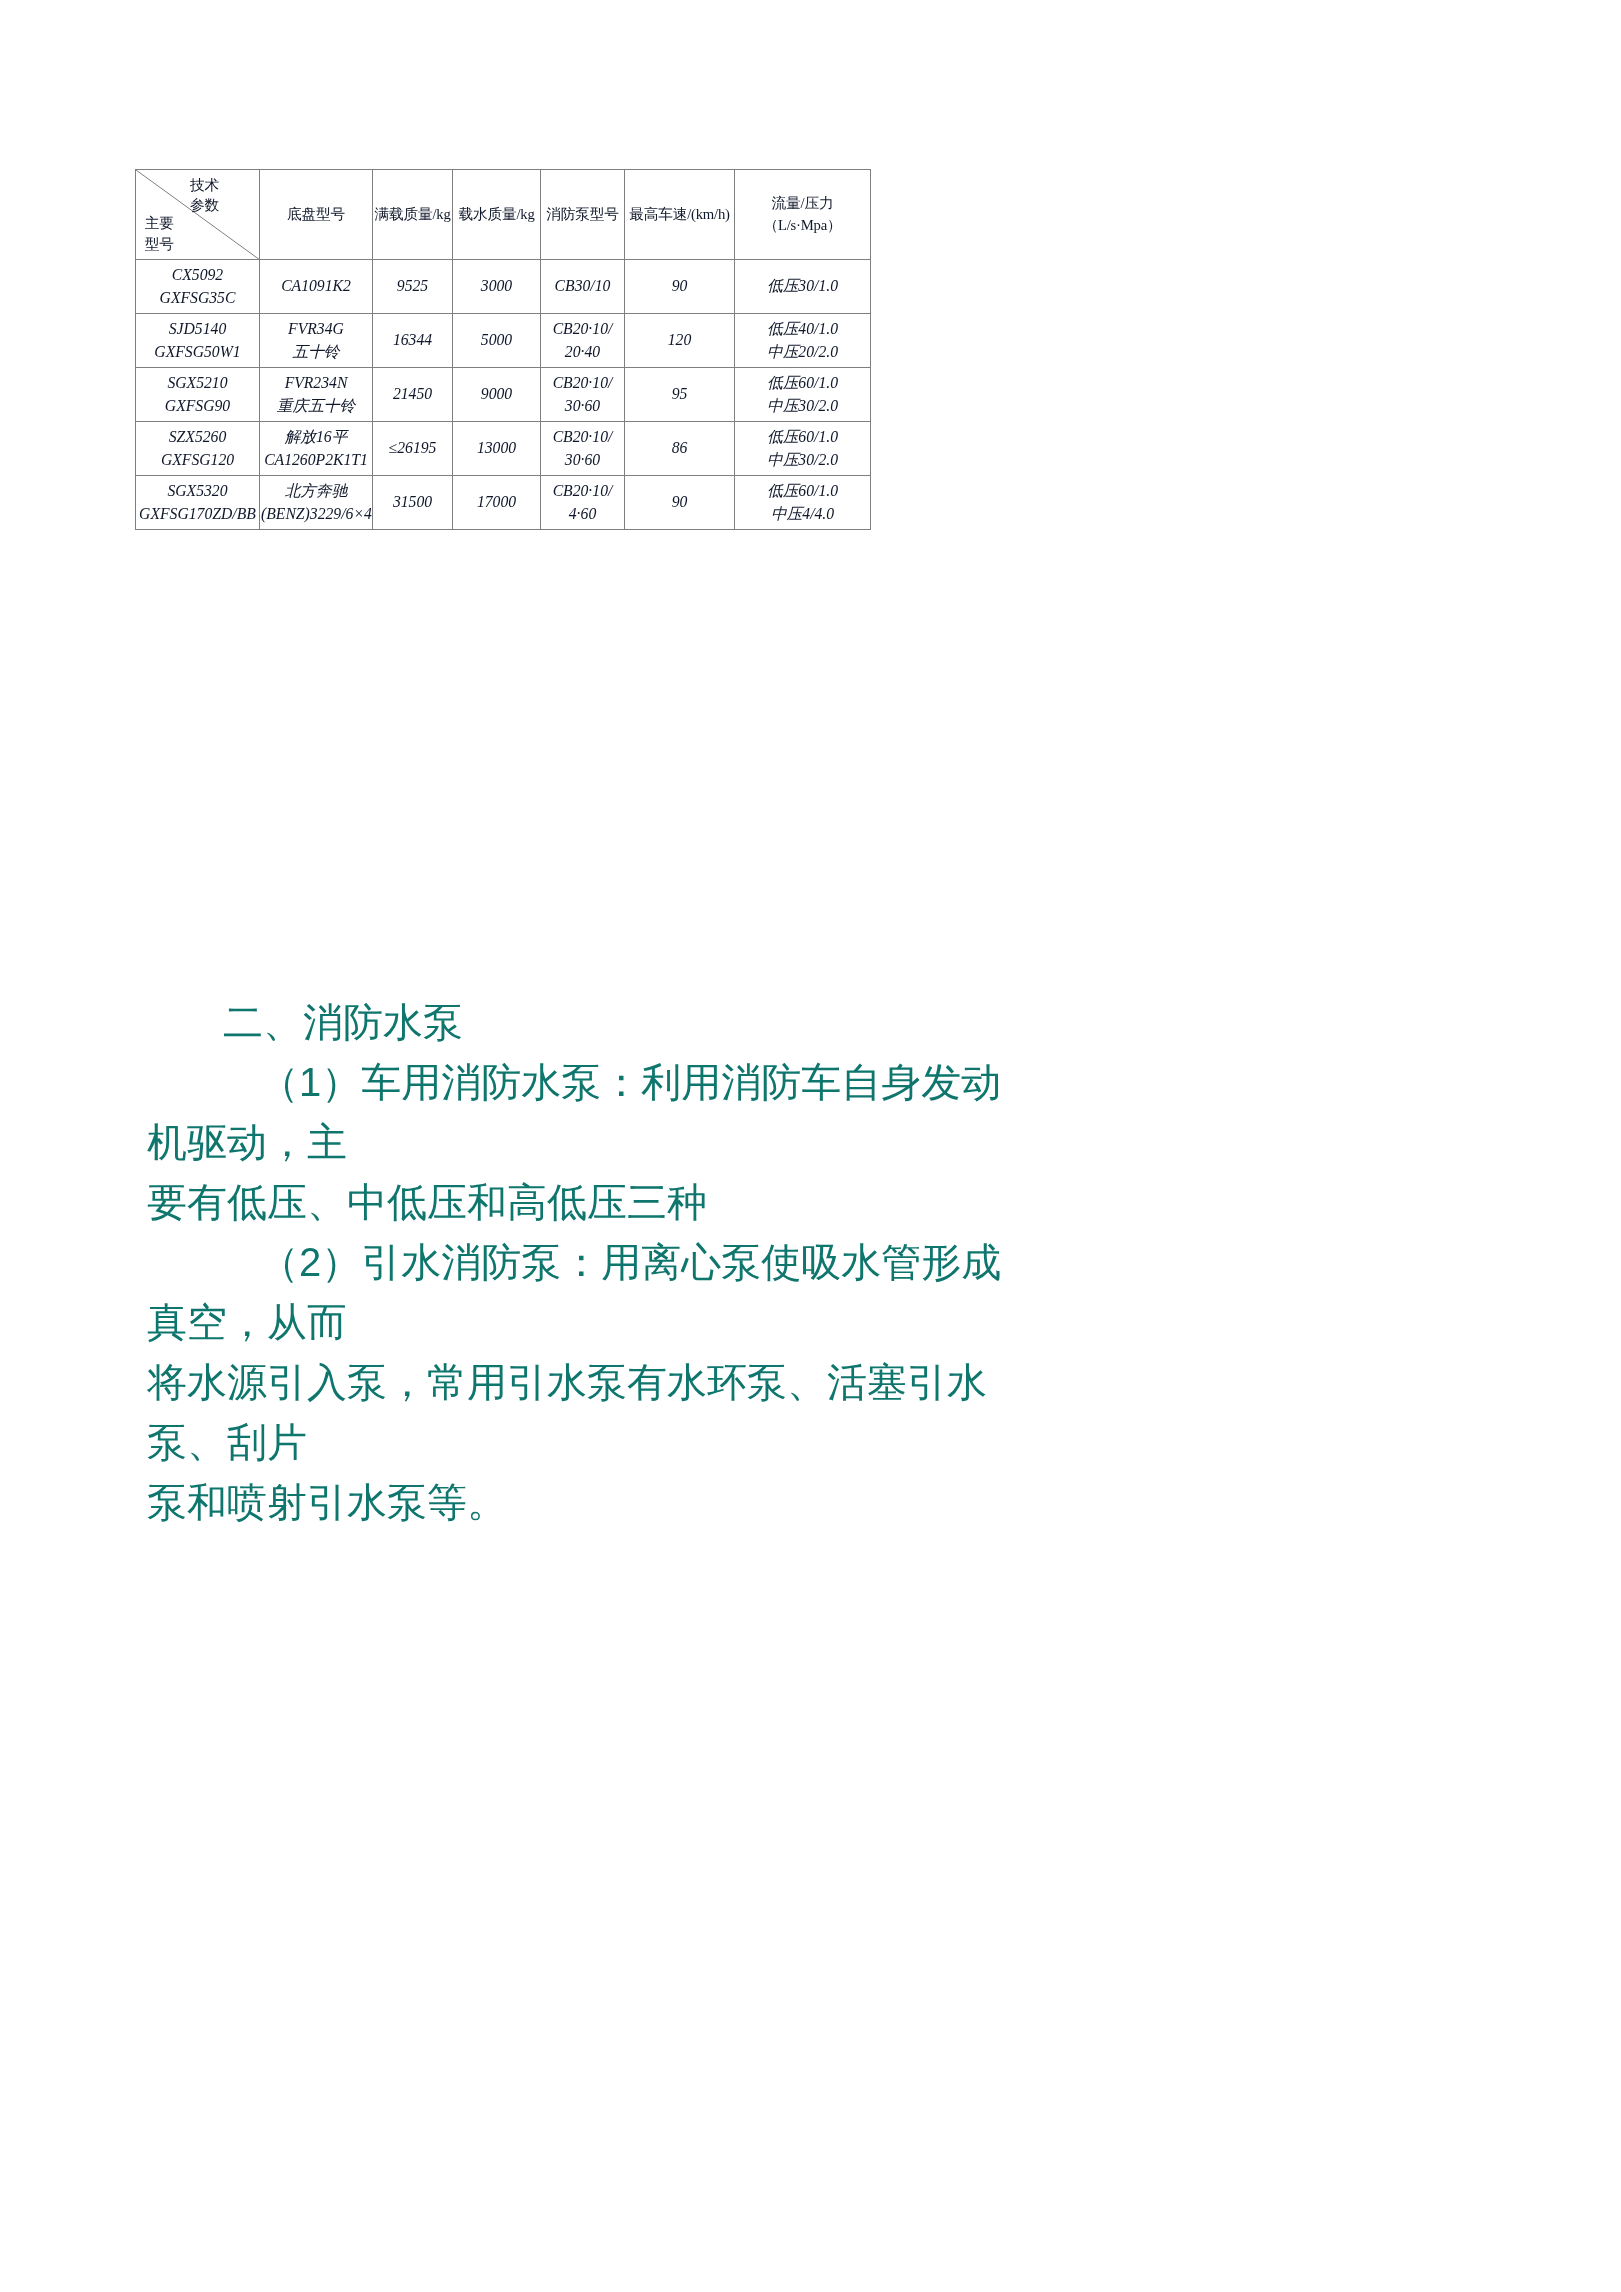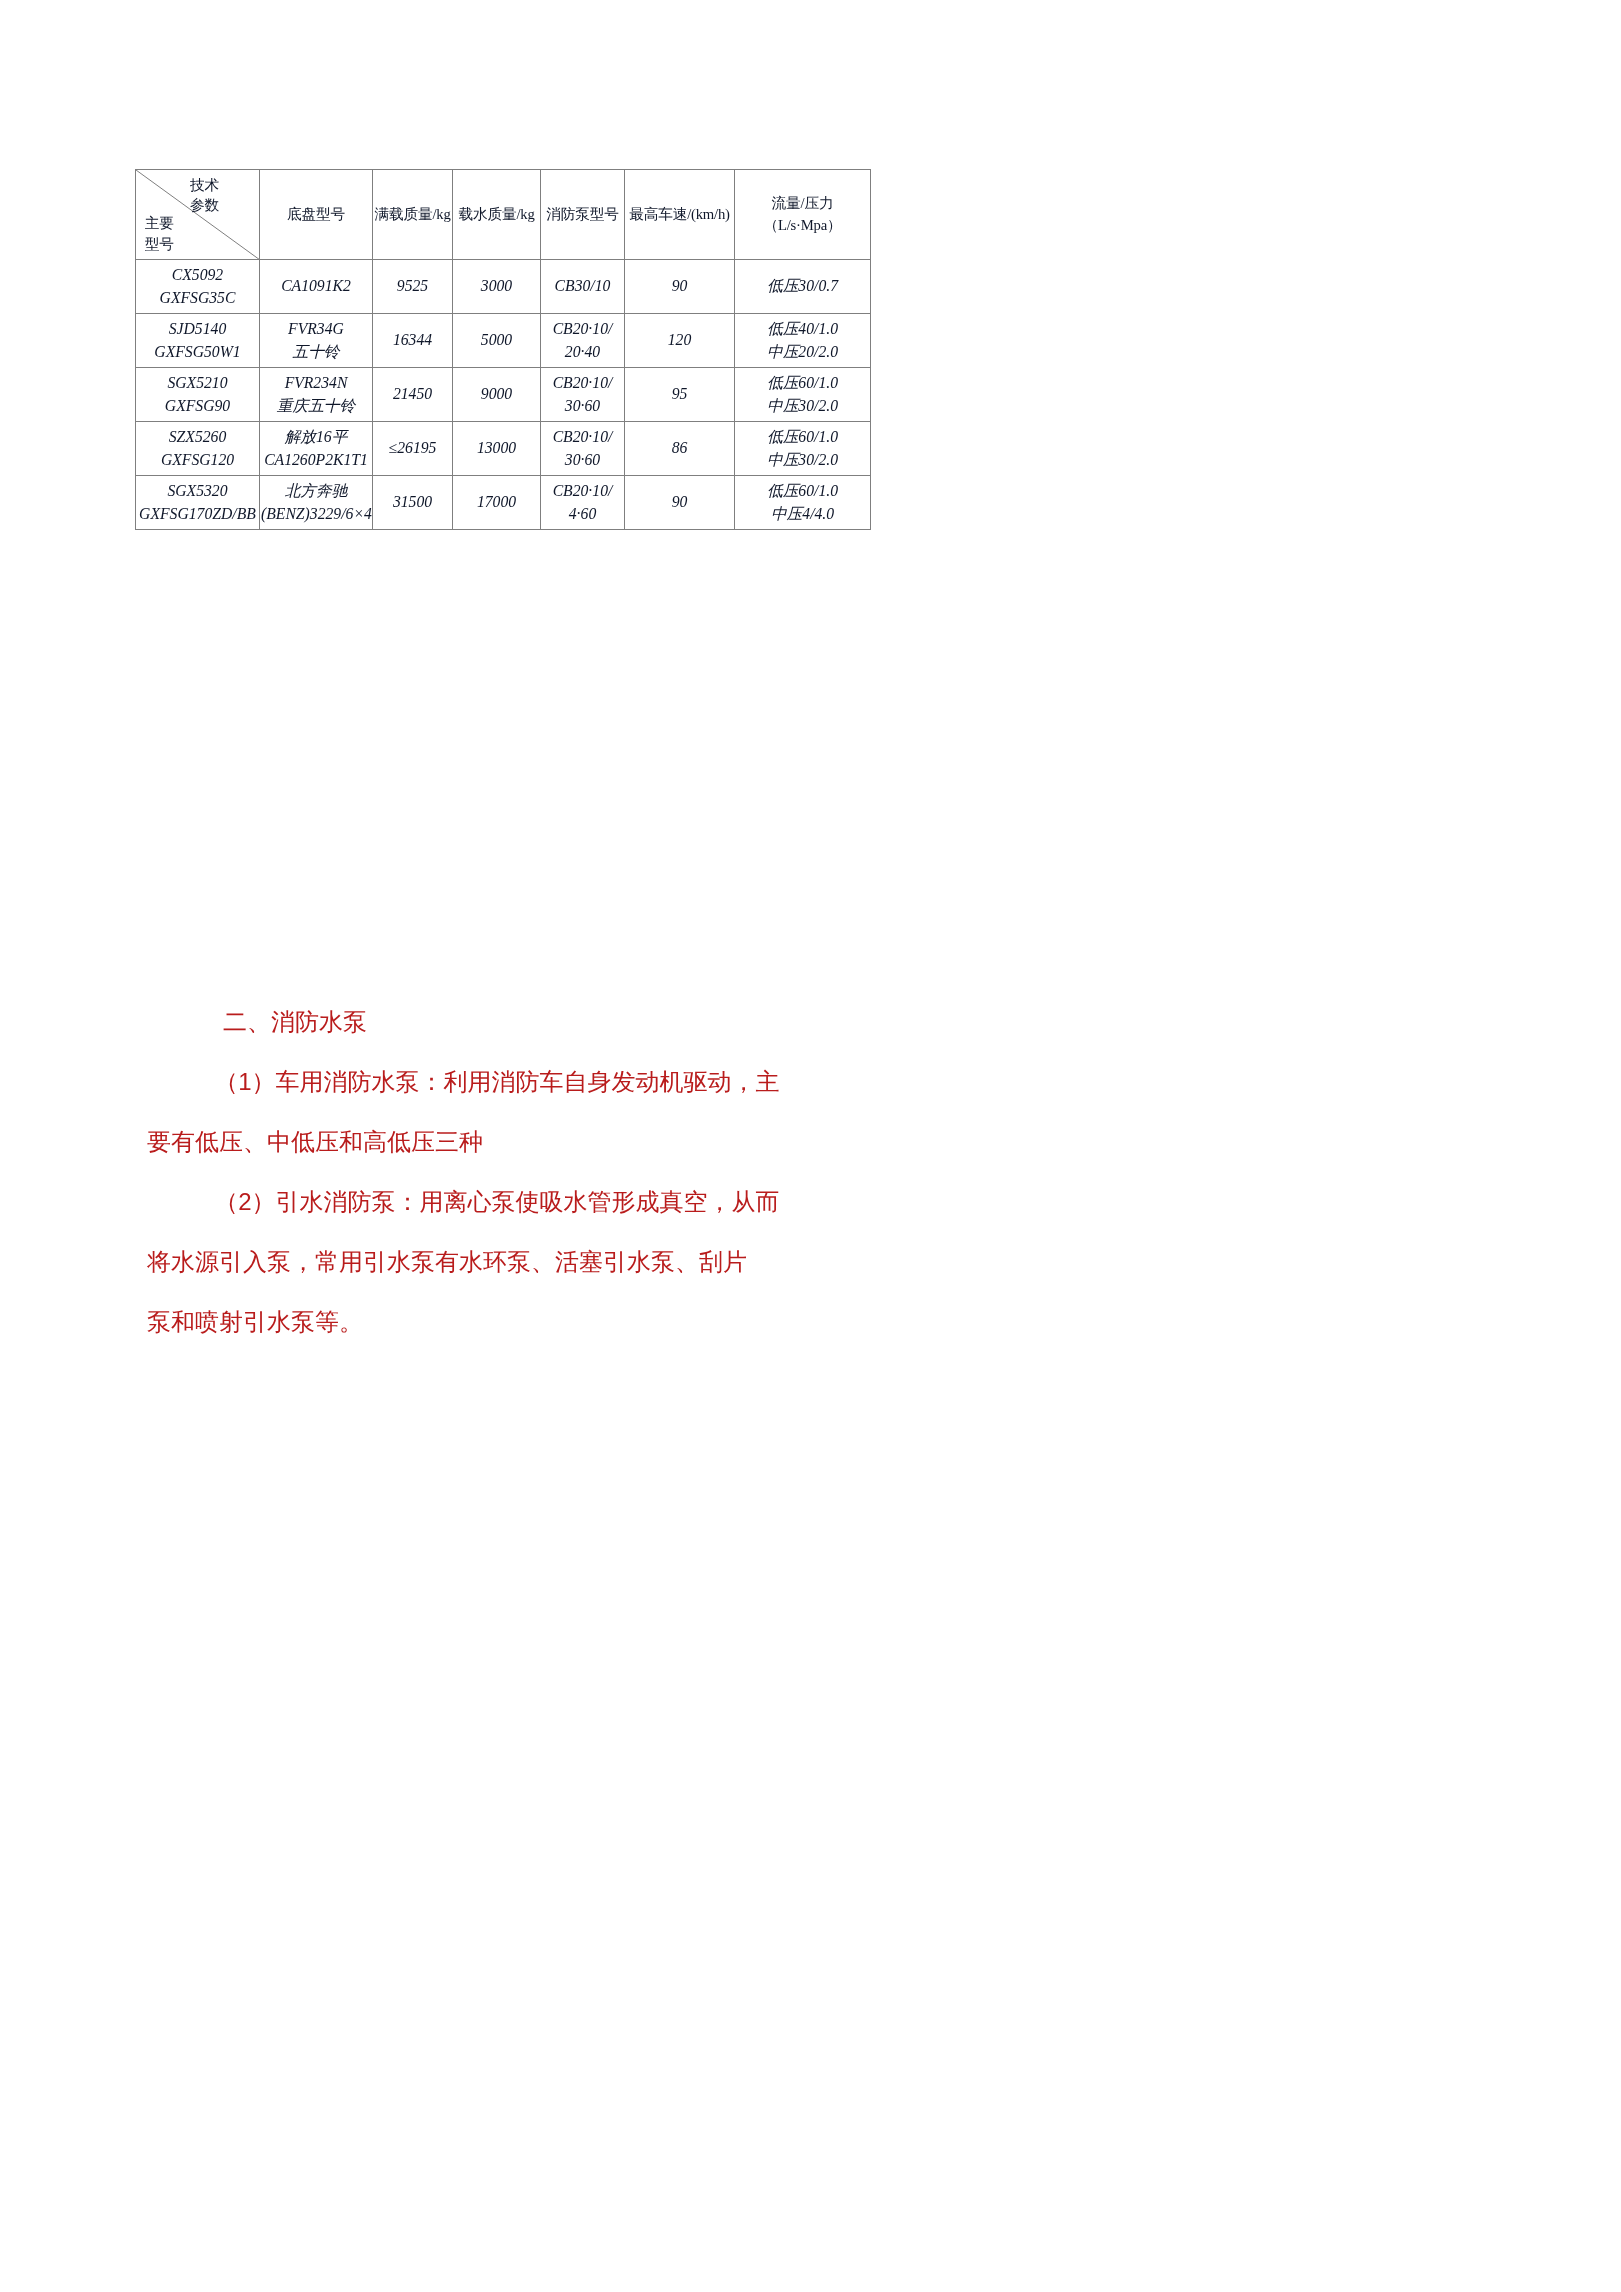--- a/index.html
+++ b/index.html
@@ -43,23 +43,23 @@
   .corner svg { position: absolute; left: 0; top: 0; width: 100%; height: 100%; display: block; }
   .corner-top    { position: absolute; top: 4.9px;    left: 54px; text-align: center; line-height: 20.6px; }
   .corner-bottom { position: absolute; bottom: 4.9px; left: 8.8px;  text-align: center; line-height: 20.6px; }
 
   
   .content {
     position: absolute;
     left: 147px;
     top: 992px;
     width: 863px;
-    font-size: 24px;
+    font-size: 40px;
     line-height: 60px;
-    color: #b91c1c;
+    color: #0f766e;
   }
   .heading, .subheading { margin-left: 76px; }
   .para { text-indent: 2.8em; white-space: pre-line; }
 </style>
 </head>
 <body>
 
 <div class="page">
 
   <table class="doc-table">
@@ -92,21 +92,21 @@
       </tr>
 
       <tr class="data-row">
         <td>CX5092
 GXFSG35C</td>
         <td>CA1091K2</td>
         <td>9525</td>
         <td>3000</td>
         <td>CB30/10</td>
         <td>90</td>
-        <td>低压30/0.7</td>
+        <td>低压30/1.0</td>
       </tr>
 
       <tr class="data-row">
         <td>SJD5140
 GXFSG50W1</td>
         <td>FVR34G
 五十铃</td>
         <td>16344</td>
         <td>5000</td>
         <td>CB20·10/

